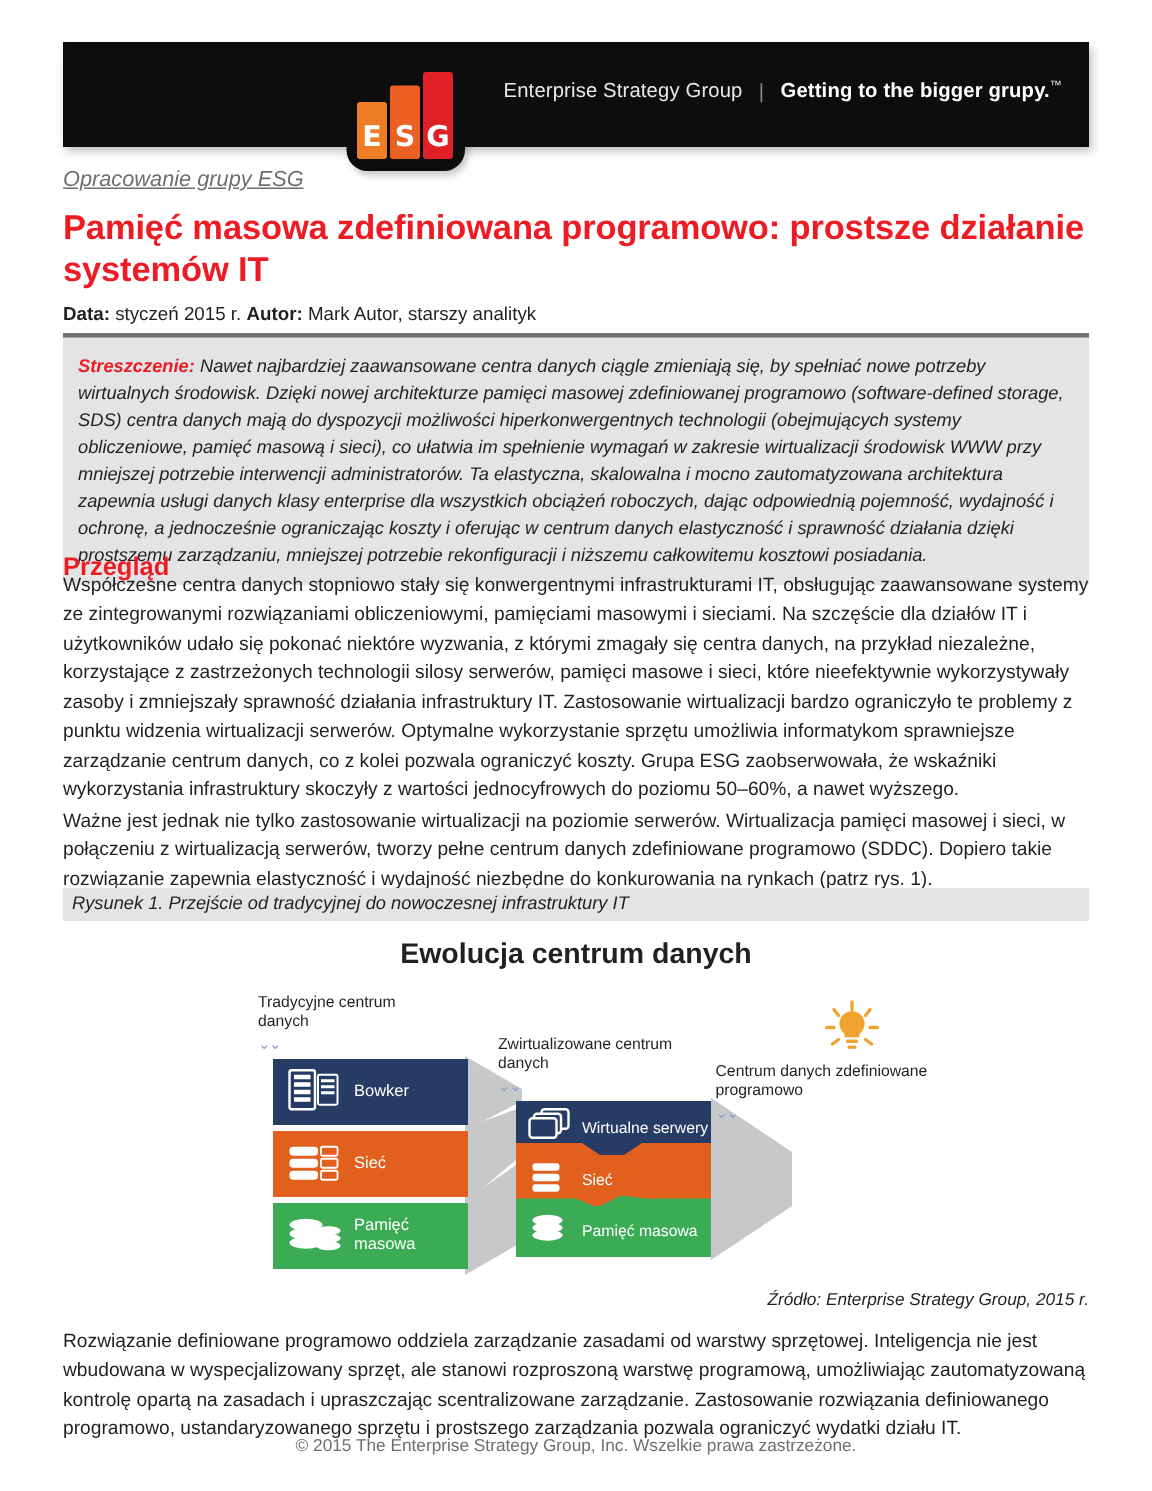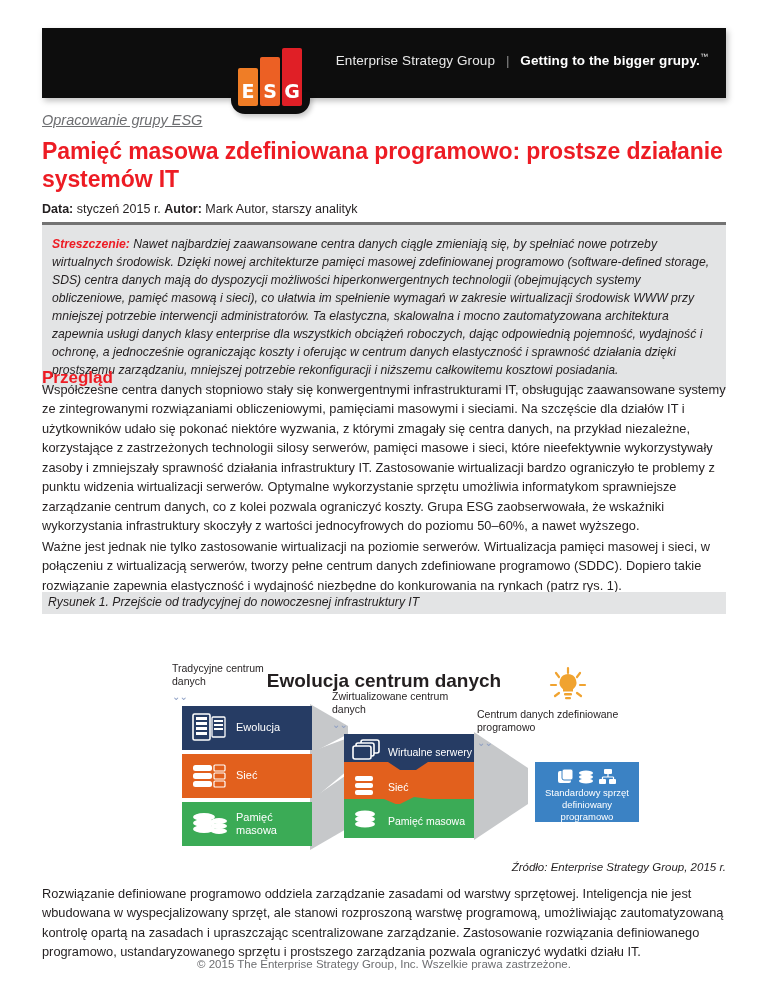--- a/index.html
+++ b/index.html
@@ -193,21 +193,20 @@
     height: 240px;
   }
   .fig-title {
     position: absolute;
     left: 0; right: 0;
     top: 8px;
     text-align: center;
     font-size: 19px;
     font-weight: bold;
     color: #231f20;
-    margin-top: 44px;
   }
   .col-label {
     position: absolute;
     text-align: left;
     font-size: 10.5px;
     line-height: 1.25;
     color: #231f20;
   }
   .chev {
     display: block;
@@ -420,21 +419,21 @@
         <rect x="4" y="5" width="11" height="3" fill="#fff"></rect>
         <rect x="4" y="10" width="11" height="3" fill="#fff"></rect>
         <rect x="4" y="15" width="11" height="3" fill="#fff"></rect>
         <rect x="4" y="20" width="11" height="3" fill="#fff"></rect>
         <rect x="20" y="5" width="13" height="20" rx="1" fill="none" stroke="#fff" stroke-width="1.3"></rect>
         <rect x="22" y="8" width="9" height="2" fill="#fff"></rect>
         <rect x="22" y="12" width="9" height="2" fill="#fff"></rect>
         <rect x="22" y="16" width="9" height="2" fill="#fff"></rect>
       </svg>
     </span>
-    <span class="txt">Ewolucja</span>
+    <span class="txt">Bowker</span>
   </div>
 
   <div class="box t-siec">
     <span class="ico">
       <svg width="34" height="28" viewBox="0 0 34 28">
         <rect x="1" y="4" width="19" height="6" rx="2.5" fill="#fff"></rect>
         <rect x="1" y="12" width="19" height="6" rx="2.5" fill="#fff"></rect>
         <rect x="1" y="20" width="19" height="6" rx="2.5" fill="#fff"></rect>
         <rect x="22" y="4" width="11" height="6" rx="1" fill="none" stroke="#fff" stroke-width="1.2"></rect>
         <rect x="22" y="12" width="11" height="6" rx="1" fill="none" stroke="#fff" stroke-width="1.2"></rect>
@@ -517,36 +516,20 @@
       <rect x="16" y="27" width="8" height="2.4" rx="1" fill="#f0a330"></rect>
       <rect x="17" y="31" width="6" height="2.2" rx="1" fill="#f0a330"></rect>
     </svg>
   </span>
 
   <div class="col-label lbl-sddc">
     <span>Centrum danych zdefiniowane programowo</span>
     <span class="chev">⌄⌄</span>
   </div>
 
-  <div class="s-box">
-    <div class="icons">
-      <svg width="62" height="16" viewBox="0 0 62 16">
-        <rect x="2" y="2" width="13" height="12" rx="2" fill="#fff"></rect>
-        <rect x="6" y="0" width="11" height="11" rx="2" fill="#fff" stroke="#3b82c4" stroke-width="1"></rect>
-        <ellipse cx="30" cy="4" rx="7" ry="2.5" fill="#fff"></ellipse>
-        <ellipse cx="30" cy="8" rx="7" ry="2.5" fill="#fff"></ellipse>
-        <ellipse cx="30" cy="12" rx="7" ry="2.5" fill="#fff"></ellipse>
-        <rect x="48" y="0" width="8" height="5" rx="1" fill="#fff"></rect>
-        <rect x="43" y="10" width="7" height="5" rx="1" fill="#fff"></rect>
-        <rect x="53" y="10" width="7" height="5" rx="1" fill="#fff"></rect>
-        <path d="M52,5 v3 M46.5,8 h11 M46.5,8 v2 M57.5,8 v2" stroke="#fff" stroke-width="1.2" fill="none"></path>
-      </svg>
-    </div>
-    <div class="cap">Standardowy sprzęt definiowany programowo</div>
-  </div>
 </div>
 
 <div class="source">Źródło: Enterprise Strategy Group, 2015 r.</div>
 
 <div class="closing">
   <p>Rozwiązanie definiowane programowo oddziela zarządzanie zasadami od warstwy sprzętowej. Inteligencja nie jest wbudowana w wyspecjalizowany sprzęt, ale stanowi rozproszoną warstwę programową, umożliwiając zautomatyzowaną kontrolę opartą na zasadach i upraszczając scentralizowane zarządzanie. Zastosowanie rozwiązania definiowanego programowo, ustandaryzowanego sprzętu i prostszego zarządzania pozwala ograniczyć wydatki działu IT.</p>
 </div>
 
 <div class="footer">© 2015 The Enterprise Strategy Group, Inc. Wszelkie prawa zastrzeżone.</div>
 

